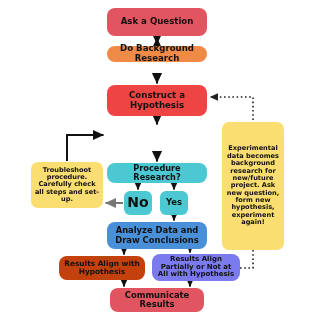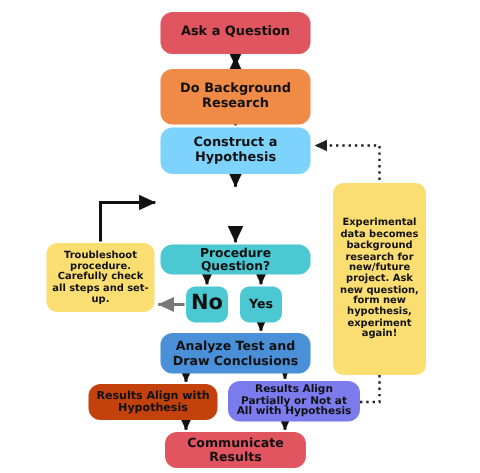--- a/index.html
+++ b/index.html
@@ -13,21 +13,21 @@
   .node{
     position:absolute;box-sizing:border-box;
     display:flex;align-items:center;justify-content:center;
     text-align:center;color:#111111;font-weight:bold;
     line-height:1.12;border-radius:7px;
     padding:2px 3px;z-index:3;
   }
 
   
   .n-ask        {left:107px;top:8px;  width:100px;height:28px;font-size:8.6px;border-radius:8px;}
-  .n-research   {left:107px;top:46px; width:100px;height:37px;font-size:8.6px;border-radius:8px;}
+  .n-research   {left:107px;top:46px; width:100px;height:16px;font-size:8.6px;border-radius:8px;}
   .n-hypothesis {left:107px;top:85px; width:100px;height:31px;font-size:8.6px;border-radius:8px;}
   .n-test       {left:107px;top:126px;width:100px;height:29px;font-size:8.6px;border-radius:8px;}
   .n-procedure  {left:107px;top:163px;width:100px;height:20px;font-size:8.2px;border-radius:8px;}
   .n-no         {left:124px;top:191px;width:28px;height:24px;font-size:14px;border-radius:6px;}
   .n-yes        {left:160px;top:191px;width:28px;height:24px;font-size:8.4px;border-radius:6px;}
   .n-analyze    {left:107px;top:222px;width:100px;height:27px;font-size:8.4px;border-radius:8px;}
   .n-align      {left:59px; top:256px;width:86px;height:24px;font-size:7.4px;border-radius:8px;}
   .n-partial    {left:152px;top:254px;width:88px;height:27px;font-size:7.0px;border-radius:8px;}
   .n-communicate{left:110px;top:288px;width:94px;height:24px;font-size:8.4px;border-radius:8px;}
 
@@ -87,30 +87,30 @@
 
     <path d="M240,268 L253,268 L253,230" fill="none" stroke="#222222" stroke-width="1.6" stroke-dasharray="1.6 2.6" marker-end="url(#ah-dot)"></path>
 
     <path d="M253,120 L253,97 L210,97" fill="none" stroke="#222222" stroke-width="1.6" stroke-dasharray="1.6 2.6" marker-end="url(#ah-dot)"></path>
   </svg>
 
   <div class="node n-ask" style="background: rgb(224, 85, 95);">Ask a Question</div>
 
   <div class="node n-research" style="background: rgb(239, 139, 71);">Do Background Research</div>
 
-  <div class="node n-hypothesis" style="background: #7dd3fc;">Construct a Hypothesis</div>
+  <div class="node n-hypothesis" style="background: #ef4444;">Construct a Hypothesis</div>
 
 
-  <div class="node n-procedure" style="background: rgb(75, 200, 210);">Procedure Question?</div>
+  <div class="node n-procedure" style="background: rgb(75, 200, 210);">Procedure Research?</div>
 
   <div class="node n-no" style="background: rgb(75, 200, 210);">No</div>
 
   <div class="node n-yes" style="background: rgb(75, 200, 210);">Yes</div>
 
-  <div class="node n-analyze" style="background: rgb(74, 144, 217);">Analyze Test and Draw Conclusions</div>
+  <div class="node n-analyze" style="background: rgb(74, 144, 217);">Analyze Data and Draw Conclusions</div>
 
   <div class="node n-align" style="background: #c2410c;">Results Align with Hypothesis</div>
 
   <div class="node n-partial" style="background: rgb(123, 123, 238);">Results Align Partially or Not at All with Hypothesis</div>
 
   <div class="node n-communicate" style="background: rgb(224, 85, 95);">Communicate Results</div>
 
   <div class="node n-troubleshoot" style="background: rgb(251, 222, 114);">Troubleshoot procedure. Carefully check all steps and set-up.</div>
 
   <div class="node n-expnote" style="background: rgb(251, 222, 114);">Experimental data becomes background research for new/future project. Ask new question, form new hypothesis, experiment again!</div>

